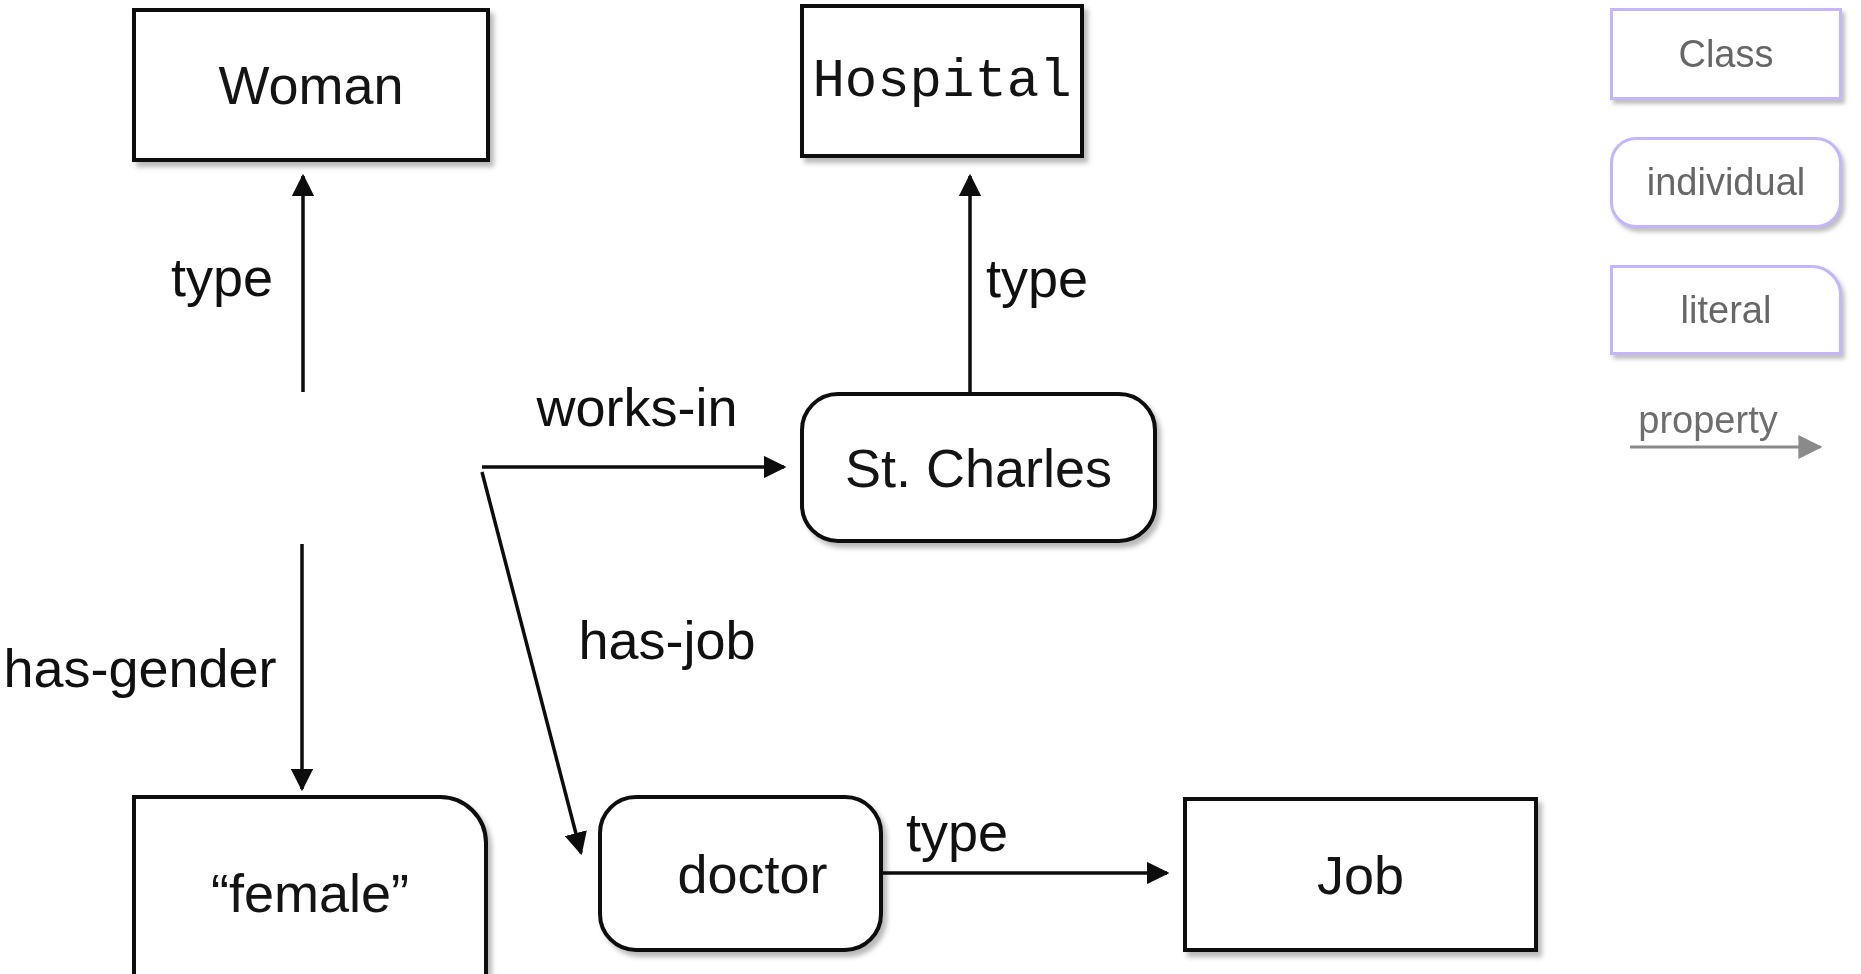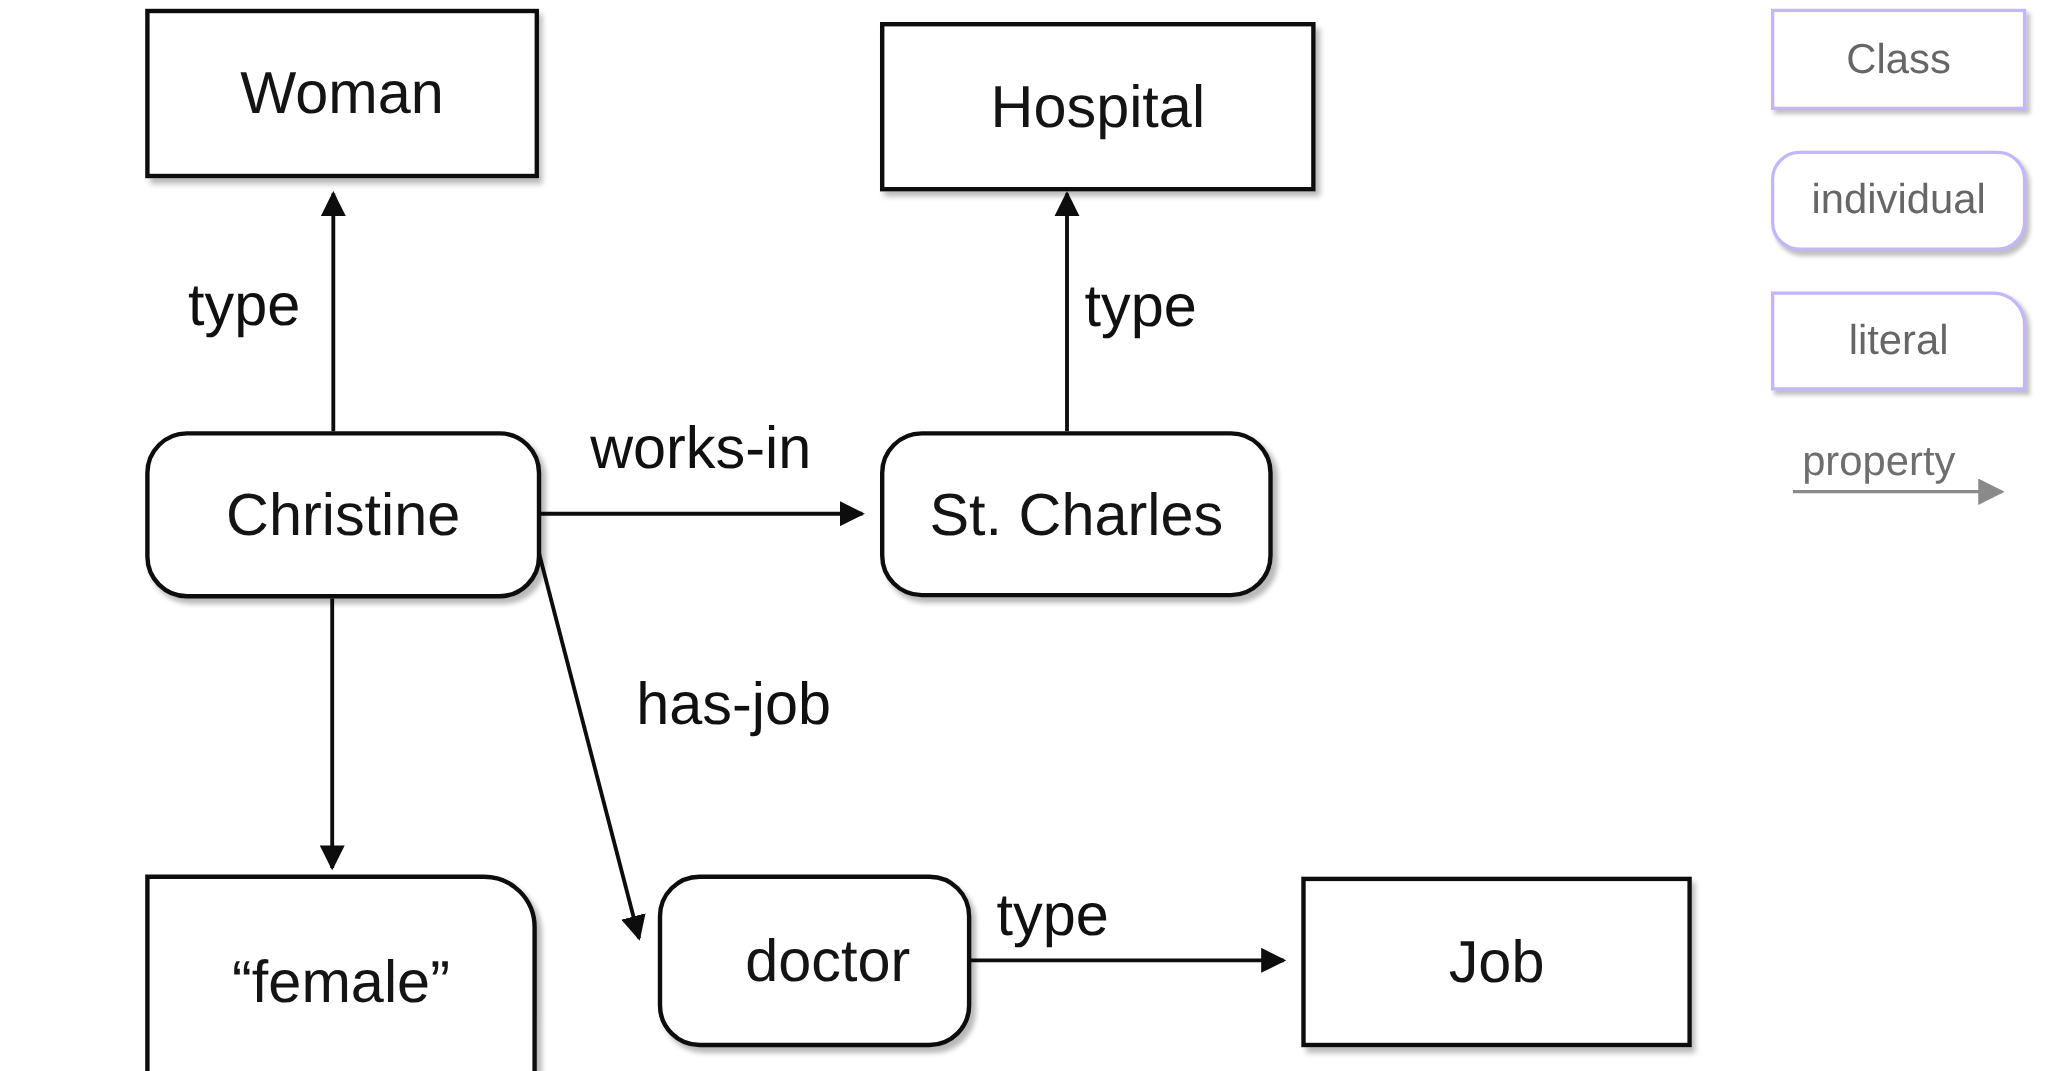--- a/index.html
+++ b/index.html
@@ -87,47 +87,45 @@
     <line x1="302" y1="544" x2="302" y2="789" stroke="#0d0d0d" stroke-width="3.5" marker-end="url(#arrow-black)"></line>
     <line x1="482" y1="472" x2="581" y2="853" stroke="#0d0d0d" stroke-width="3.5" marker-end="url(#arrow-black)"></line>
     <line x1="873" y1="873" x2="1167" y2="873" stroke="#0d0d0d" stroke-width="3.5" marker-end="url(#arrow-black)"></line>
     <line x1="1630" y1="447" x2="1820" y2="447" stroke="#8a8a8a" stroke-width="3" marker-end="url(#arrow-gray)"></line>
   </svg>
 
   <div class="node" style="left:122px; top:8px; width:358px; height:154px;">
     <span>Woman</span>
   </div>
 
-  <div class="node" style="left:790px; top:20px; width:396px; height:154px;">
+  <div class="node" style="left:790px; top:4px; width:284px; height:154px;font-family:Liberation Mono, monospace;">
     <span>Hospital</span>
   </div>
 
-  <div class="node rounded" style="left:122px; top:392px; width:360px; height:152px;">
-    <span>Christine</span>
-  </div>
 
   <div class="node rounded" style="left:790px; top:392px; width:357px; height:151px;">
     <span>St. Charles</span>
   </div>
 
   <div class="node literal-shape" style="left:122px; top:795px; width:356px; height:196px;">
     <span>“female”</span>
   </div>
 
   <div class="node rounded" style="left:588px; top:795px; width:285px; height:157px;padding-left:24px;">
     <span>doctor</span>
   </div>
 
   <div class="node" style="left:1173px; top:797px; width:355px; height:155px;">
     <span>Job</span>
   </div>
 
   <div class="edge-label" style="left:222px; top:277px;">type</div>
   <div class="edge-label" style="left:637px; top:407px;text-align:center;">works-in</div>
   <div class="edge-label" style="left:1037px; top:278px;">type</div>
+  <div class="edge-label" style="left:140px; top:668px;">has-gender</div>
   <div class="edge-label" style="left:667px; top:640px;">has-job</div>
   <div class="edge-label" style="left:957px; top:832px;">type</div>
 
   <div class="legend-box" style="left:1610px; top:8px; width:232px; height:92px;">
     <span>Class</span>
   </div>
   <div class="legend-box rounded" style="left:1610px; top:137px; width:232px; height:91px;">
     <span>individual</span>
   </div>
   <div class="legend-box literal-shape" style="left:1610px; top:265px; width:232px; height:90px;">

